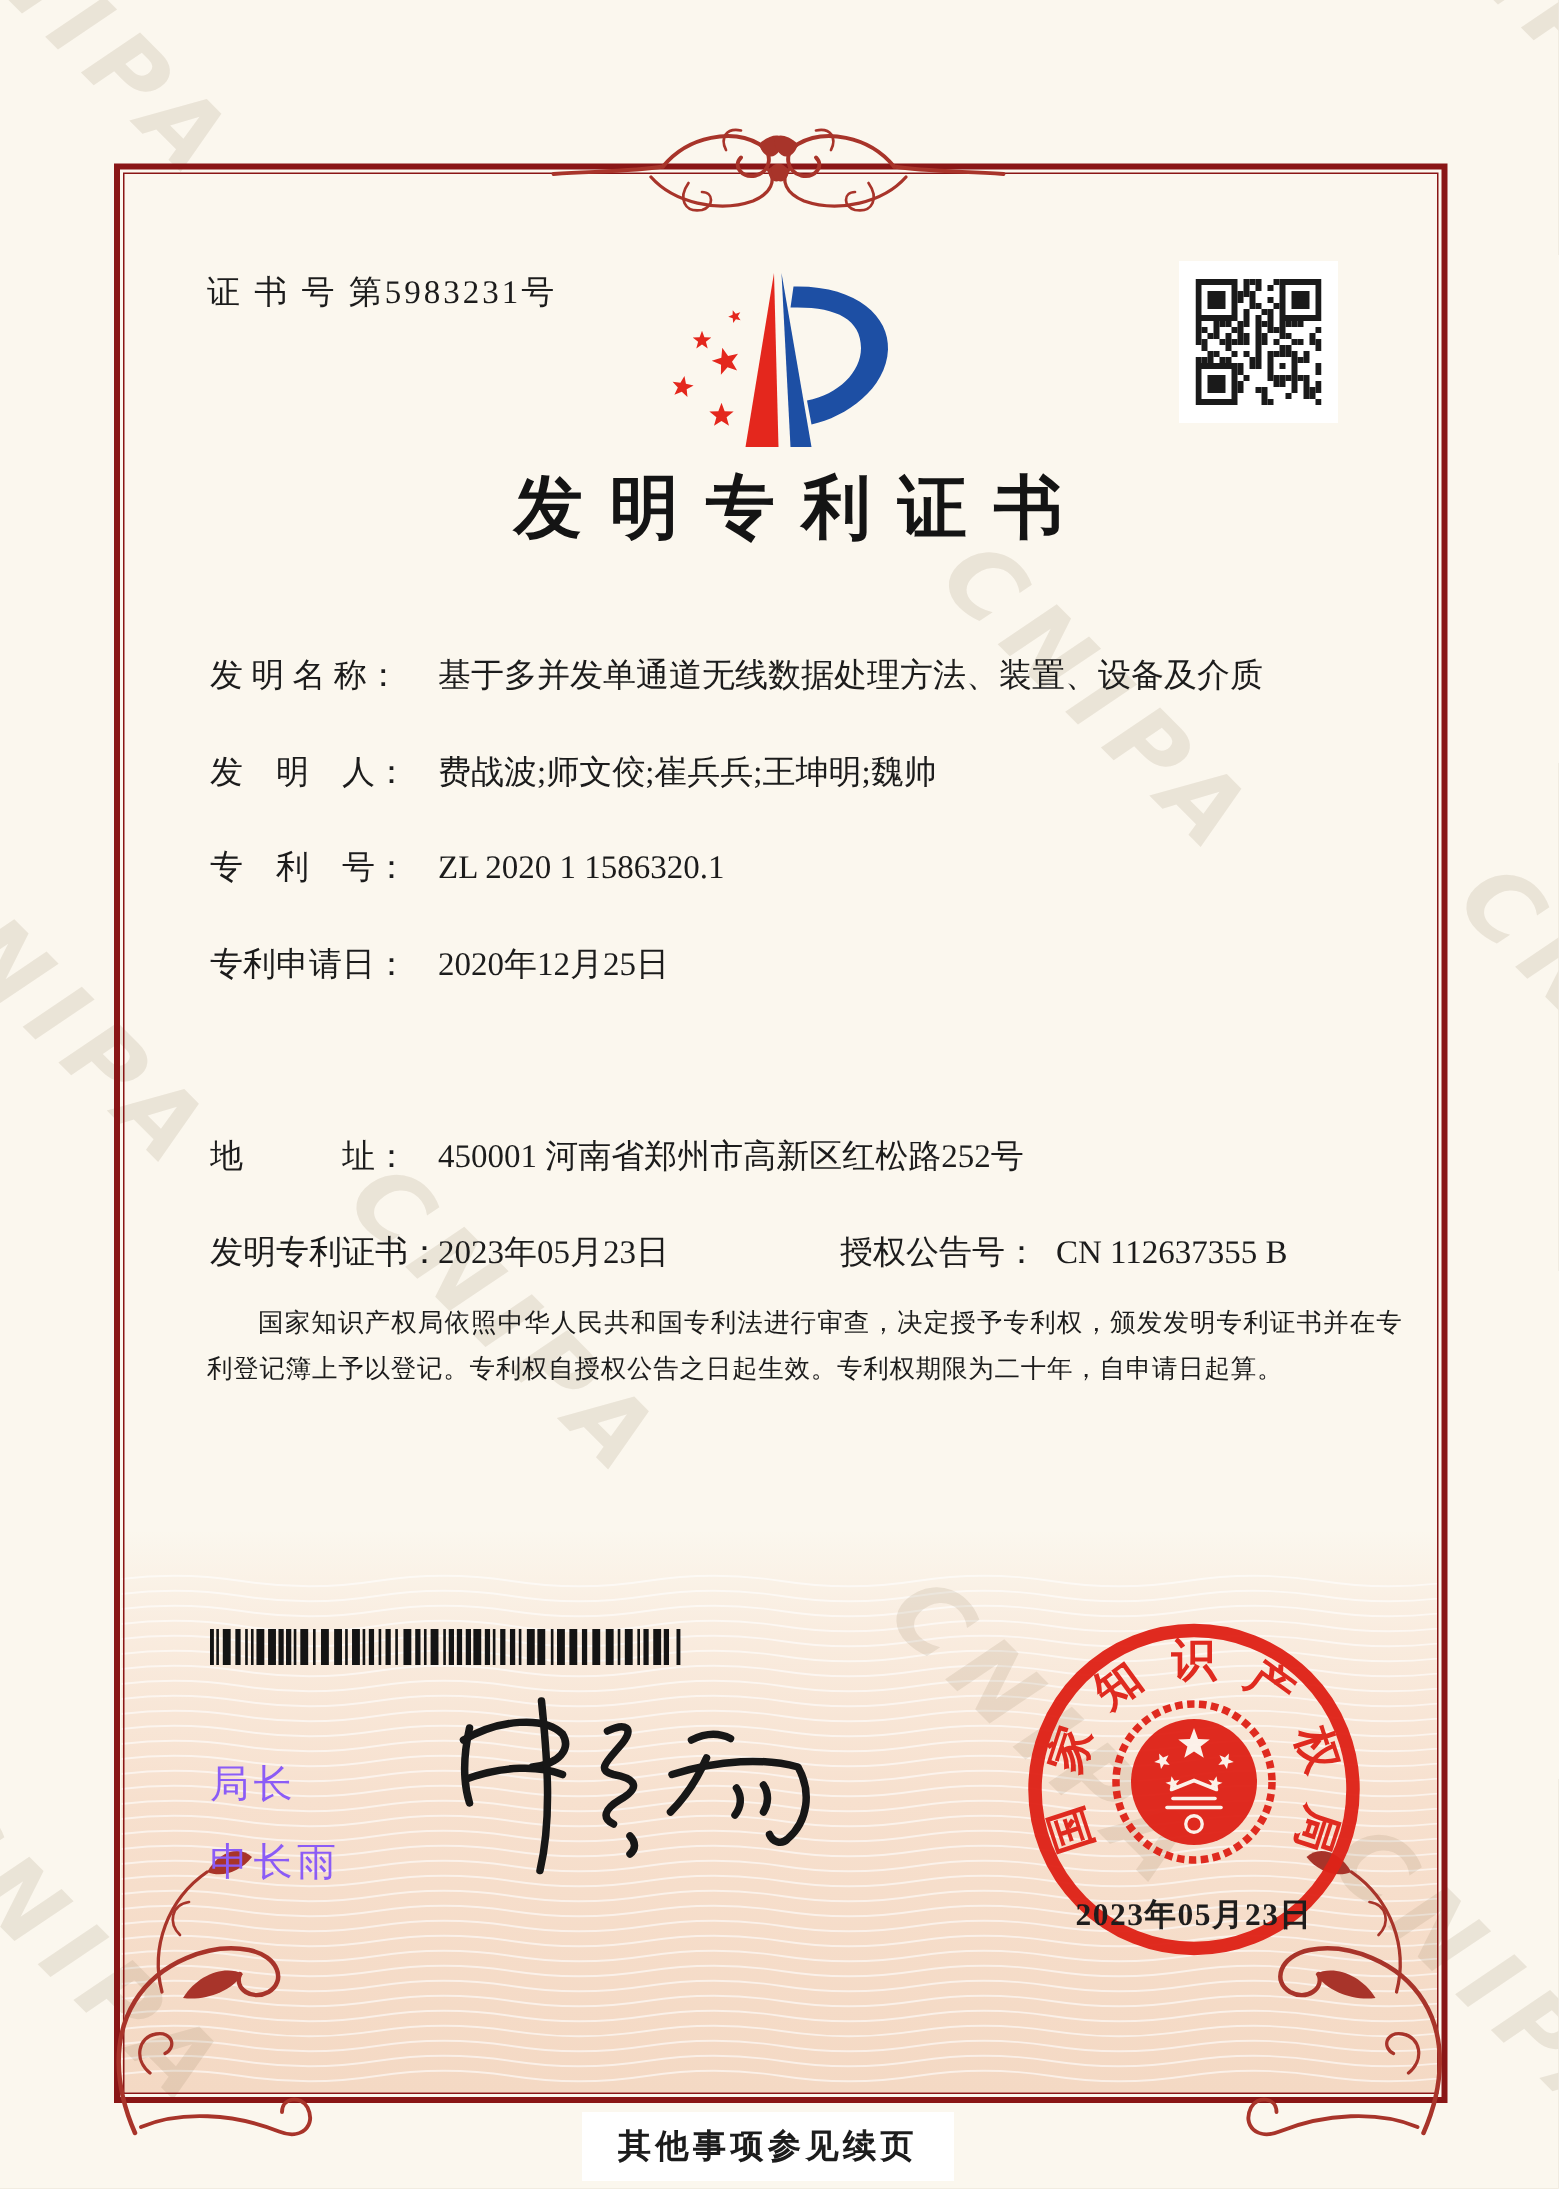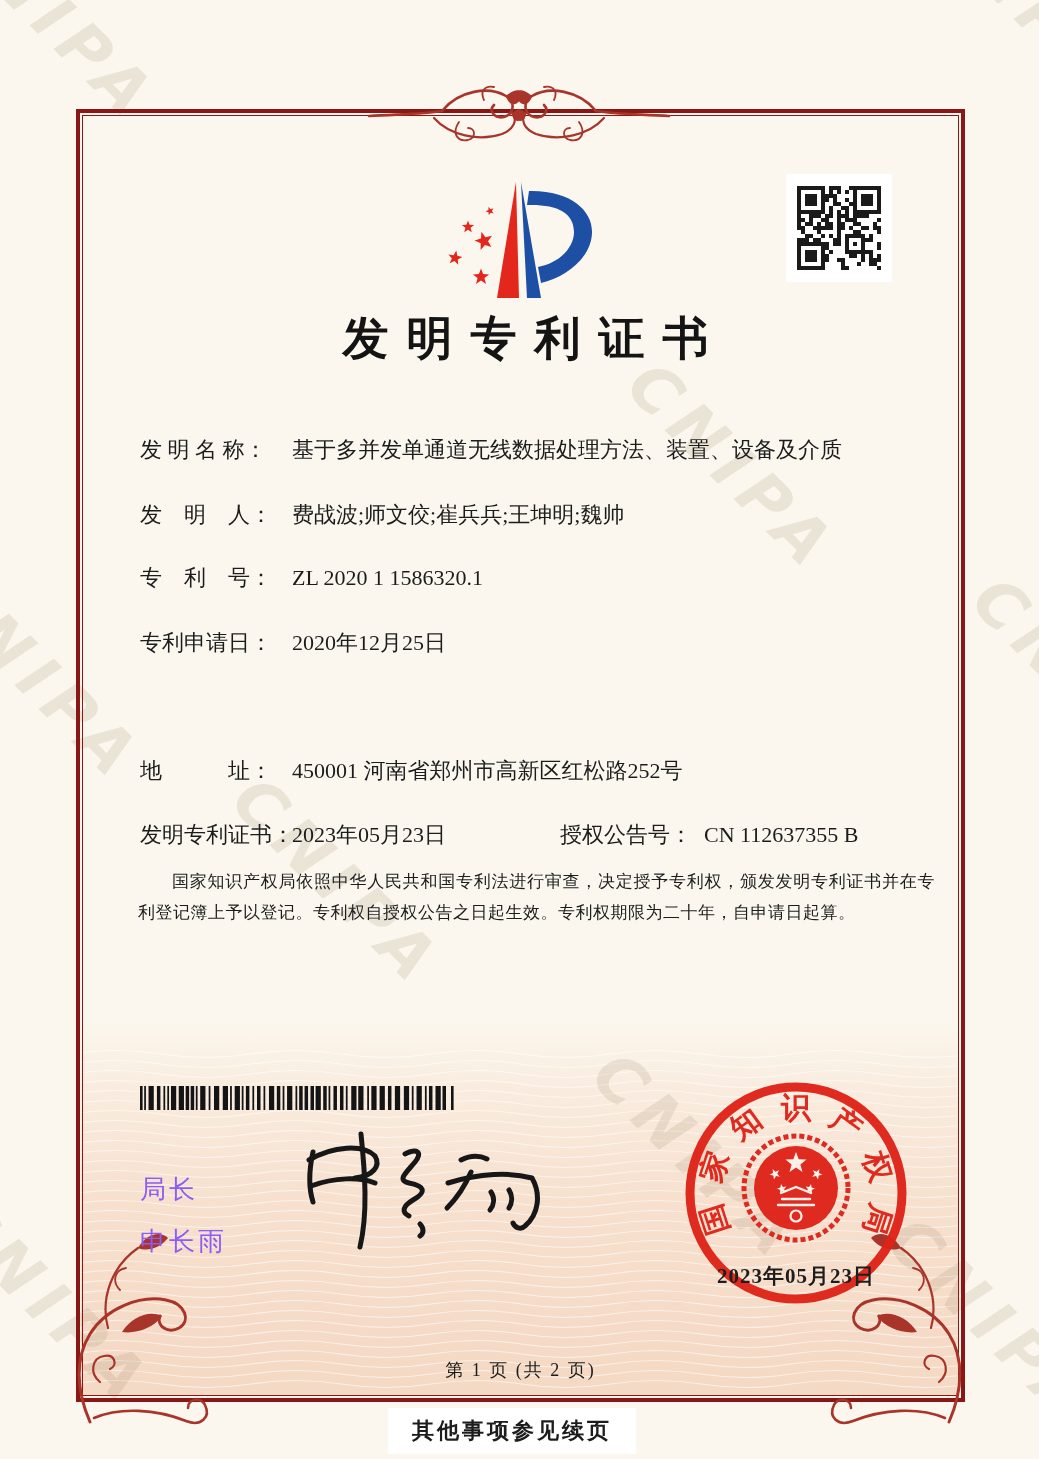--- a/index.html
+++ b/index.html
@@ -175,20 +175,21 @@
   <svg class="ornament orn-br" width="170" height="230" viewBox="0 0 170 230">
     <path class="orn-stroke" stroke-width="3" d="M30,222 C16,190 15,158 30,134 C46,108 80,95 106,100 C126,104 131,121 119,128 C108,134 96,126 100,116"></path>
     <path class="orn-stroke" stroke-width="2.6" d="M34,218 C60,207 96,209 126,221 C141,227 151,217 145,205 C141,197 128,198 128,208"></path>
     <path class="orn-stroke" stroke-width="2.2" d="M40,182 C29,173 32,158 44,156 C55,154 58,165 50,169"></path>
     <path class="orn-stroke" stroke-width="2.2" d="M48,128 C40,98 52,66 78,48"></path>
     <path class="orn-fill" d="M62,132 C72,116 90,110 102,116 C94,128 76,134 62,132 Z"></path>
     <path class="orn-fill" d="M78,48 C86,34 100,30 108,38 C100,48 88,52 78,48 Z"></path>
     <path class="orn-stroke" stroke-width="1.8" d="M60,90 C52,82 54,70 66,68"></path>
   </svg>
 
+  <div class="cert-no">证 书 号 第5983231号</div>
 
   <svg class="logo" width="170" height="125" viewBox="0 0 170 125">
     <polygon points="76,4 79,120 57,120" fill="var(--logo-red,#e4271d)"></polygon>
     <polygon points="81,4 101,120 87,120" fill="var(--logo-blue,#1d4fa4)"></polygon>
     <path d="M89,13 C131,12 153,33 152,55 C151,81 124,100 101,105 L98,89 C119,85 134,70 134,54 C134,34 116,26 87,27 Z" fill="var(--logo-blue,#1d4fa4)"></path>
     <g id="logo-stars" fill="var(--logo-red,#e4271d)">
         <polygon points="48.5,28.8 50.5,31.2 53.5,30.2 51.9,32.9 53.7,35.5 50.6,34.8 48.8,37.3 48.5,34.2 45.5,33.2 48.4,31.9"></polygon>
         <polygon points="28.0,42.5 29.6,46.8 34.2,47.0 30.6,49.8 31.8,54.3 28.0,51.7 24.2,54.3 25.4,49.8 21.8,47.0 26.4,46.8"></polygon>
         <polygon points="41.5,53.8 45.4,59.3 52.0,57.8 48.0,63.2 51.4,69.0 45.0,66.9 40.6,71.9 40.7,65.2 34.5,62.5 40.9,60.5"></polygon>
         <polygon points="16.3,72.6 17.3,77.8 22.4,79.0 17.8,81.5 18.3,86.7 14.5,83.1 9.6,85.2 11.9,80.4 8.4,76.5 13.6,77.2"></polygon>
@@ -466,17 +467,16 @@
         <polygon points="103.0,109.1 104.9,112.1 108.3,111.5 106.1,114.2 107.7,117.3 104.4,116.1 102.0,118.6 102.2,115.0 99.0,113.5 102.4,112.6" fill="#fdf2ea"></polygon>
         <polygon points="133.0,109.1 133.6,112.6 137.0,113.5 133.8,115.0 134.0,118.6 131.6,116.1 128.3,117.3 129.9,114.2 127.7,111.5 131.1,112.1" fill="#fdf2ea"></polygon>
       </g>
     <path class="emblem-wstroke" d="M103,118 L118,112 L133,118"></path>
     <path class="emblem-wstroke" d="M104,124 H132"></path>
     <path class="emblem-wstroke" d="M100,130 H136"></path>
     <circle cx="118" cy="141" r="5.5" fill="none" stroke="#fdf2ea" stroke-width="2.2"></circle>
     <text class="seal-date" x="118" y="208">2023年05月23日</text>
   </svg>
 
-  <div class="page-num">第 1 页 (共 2 页)</div>
 
   <div class="foot-note">其他事项参见续页</div>
 
 </div>
 
 </body></html>

